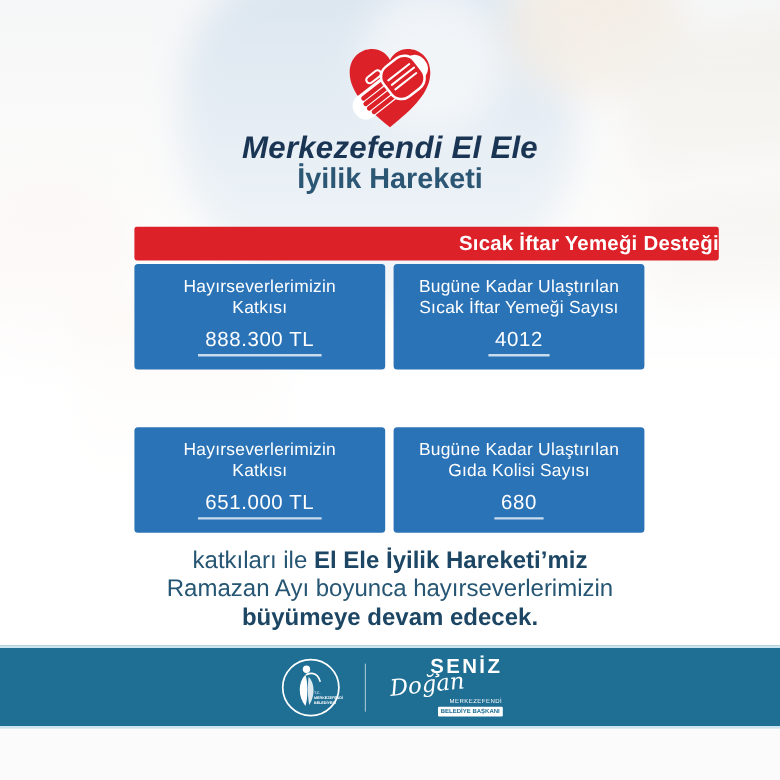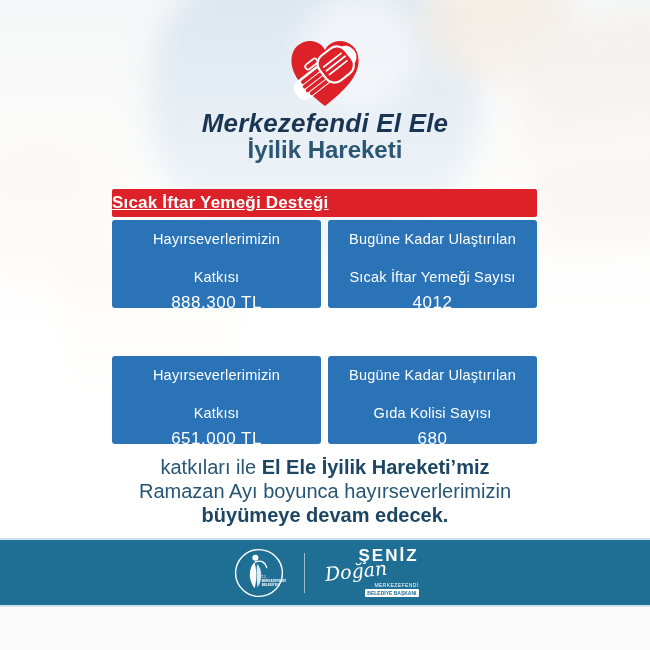--- a/index.html
+++ b/index.html
@@ -19,29 +19,29 @@
   .blob.green2{left:545px;top:400px;width:60px;height:45px;border-radius:50%;background:#d4ddc2;opacity:.7;}
   .blob.pinkcorner{left:-30px;top:150px;width:140px;height:160px;border-radius:50%;background:#f2dfda;opacity:.6;}
   .bg-overlay{position:absolute;inset:0;background:linear-gradient(180deg,rgba(255,255,255,.45) 0%,rgba(255,255,255,.70) 28%,rgba(255,255,255,.95) 50%,#ffffff 63%,#ffffff 100%);}
 
   
   .heart-wrap{position:absolute;left:50%;top:36px;transform:translateX(-50%);}
   .title{position:absolute;left:0;right:0;top:108px;text-align:center;font-size:26px;font-weight:bold;color:#1a3553;letter-spacing:.2px;margin:0;font-style:italic;}
   .subtitle{position:absolute;left:0;right:0;top:136px;text-align:center;font-size:24px;font-weight:bold;color:#2b5674;margin:0;}
 
   
-  .banner{position:absolute;left:112px;width:425px;height:28px;background:#dd2129;border-radius:2px;
-          color:#fff;font-weight:bold;font-size:17px;text-align:left;line-height:28px;letter-spacing:.2px;text-decoration:underline;}
+  .banner{position:absolute;left:112px;width:487px;height:28px;background:#dd2129;border-radius:2px;
+          color:#fff;font-weight:bold;font-size:17px;text-align:right;line-height:28px;letter-spacing:.2px;}
   .banner.s1{top:189px;} .banner.s2{top:325px;}
   .cardrow{position:absolute;left:112px;width:425px;height:88px;display:flex;gap:7px;}
   .cardrow.r1{top:220px;} .cardrow.r2{top:356px;}
   .statcard{flex:1;background:#2b73b7;border-radius:3px;color:#fff;display:flex;flex-direction:column;
             align-items:center;justify-content:center;padding:4px 6px;box-sizing:border-box;}
   .statlabel{font-size:14.5px;line-height:1.22;text-align:center;letter-spacing:.2px;}
-  .statlabel span{display:block;margin-top:20px;}
+  .statlabel span{display:block;}
   .statvalue{margin-top:6px;font-size:17px;font-weight:normal;letter-spacing:.5px;
              border-bottom:2px solid rgba(255,255,255,.75);padding:0 6px 2px;}
 
   
   .message{position:absolute;left:0;right:0;top:455px;text-align:center;font-size:20px;line-height:24px;color:#265673;}
   .message .bold{font-weight:bold;color:#1c4663;}
 
   
   .footerbar{position:absolute;left:0;right:0;top:538px;height:69px;background:#1f6f94;
              border-top:2px solid #cbe4ef;border-bottom:2px solid #cbe4ef;box-sizing:border-box;

